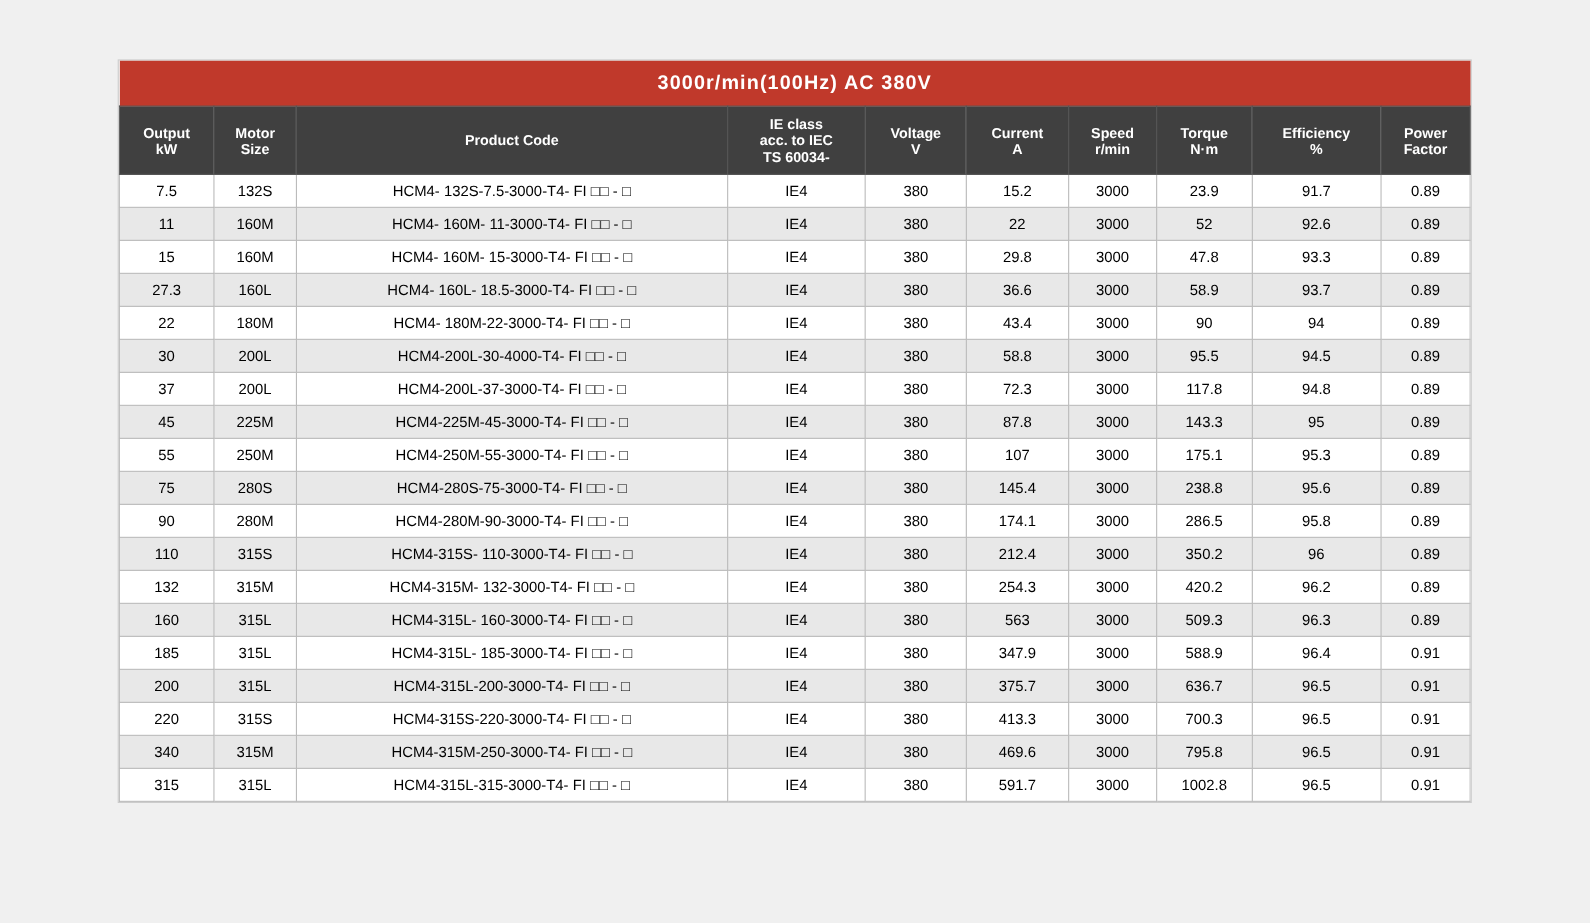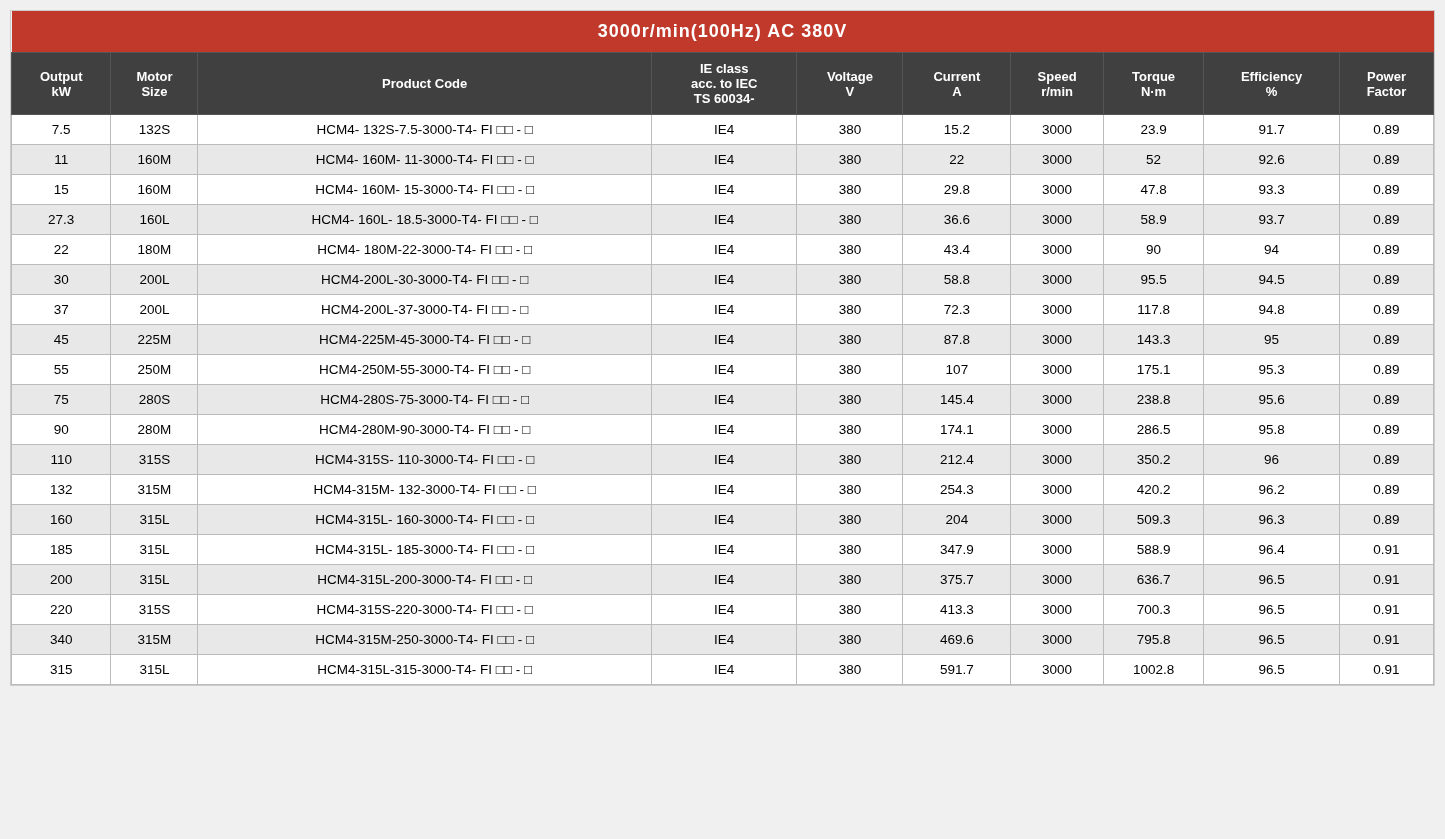--- a/index.html
+++ b/index.html
@@ -5,23 +5,24 @@
     * { margin: 0; padding: 0; box-sizing: border-box; }
     body {
       background: #f0f0f0;
       font-family: Arial, sans-serif;
       display: flex;
       justify-content: center;
       align-items: flex-start;
       padding: 10px;
     }
     .table-wrapper {
-      width: 1425px;
+      width: 1231px;
       border: 1px solid #ccc;
       overflow: hidden;
+      margin-top: 44px;
     }
     table {
       width: 100%;
       border-collapse: collapse;
       font-size: 14px;
     }
     .title-row td {
       background-color: #c0392b;
       color: white;
       text-align: center;
@@ -129,21 +130,21 @@
           <td>380</td>
           <td>43.4</td>
           <td>3000</td>
           <td>90</td>
           <td>94</td>
           <td>0.89</td>
         </tr>
         <tr>
           <td>30</td>
           <td>200L</td>
-          <td>HCM4-200L-30-3000-T4- FI □□ - □</td>
+          <td>HCM4-200L-30-4000-T4- FI □□ - □</td>
           <td>IE4</td>
           <td>380</td>
           <td>58.8</td>
           <td>3000</td>
           <td>95.5</td>
           <td>94.5</td>
           <td>0.89</td>
         </tr>
         <tr>
           <td>37</td>
@@ -228,21 +229,21 @@
           <td>420.2</td>
           <td>96.2</td>
           <td>0.89</td>
         </tr>
         <tr>
           <td>160</td>
           <td>315L</td>
           <td>HCM4-315L- 160-3000-T4- FI □□ - □</td>
           <td>IE4</td>
           <td>380</td>
-          <td>204</td>
+          <td>563</td>
           <td>3000</td>
           <td>509.3</td>
           <td>96.3</td>
           <td>0.89</td>
         </tr>
         <tr>
           <td>185</td>
           <td>315L</td>
           <td>HCM4-315L- 185-3000-T4- FI □□ - □</td>
           <td>IE4</td>

